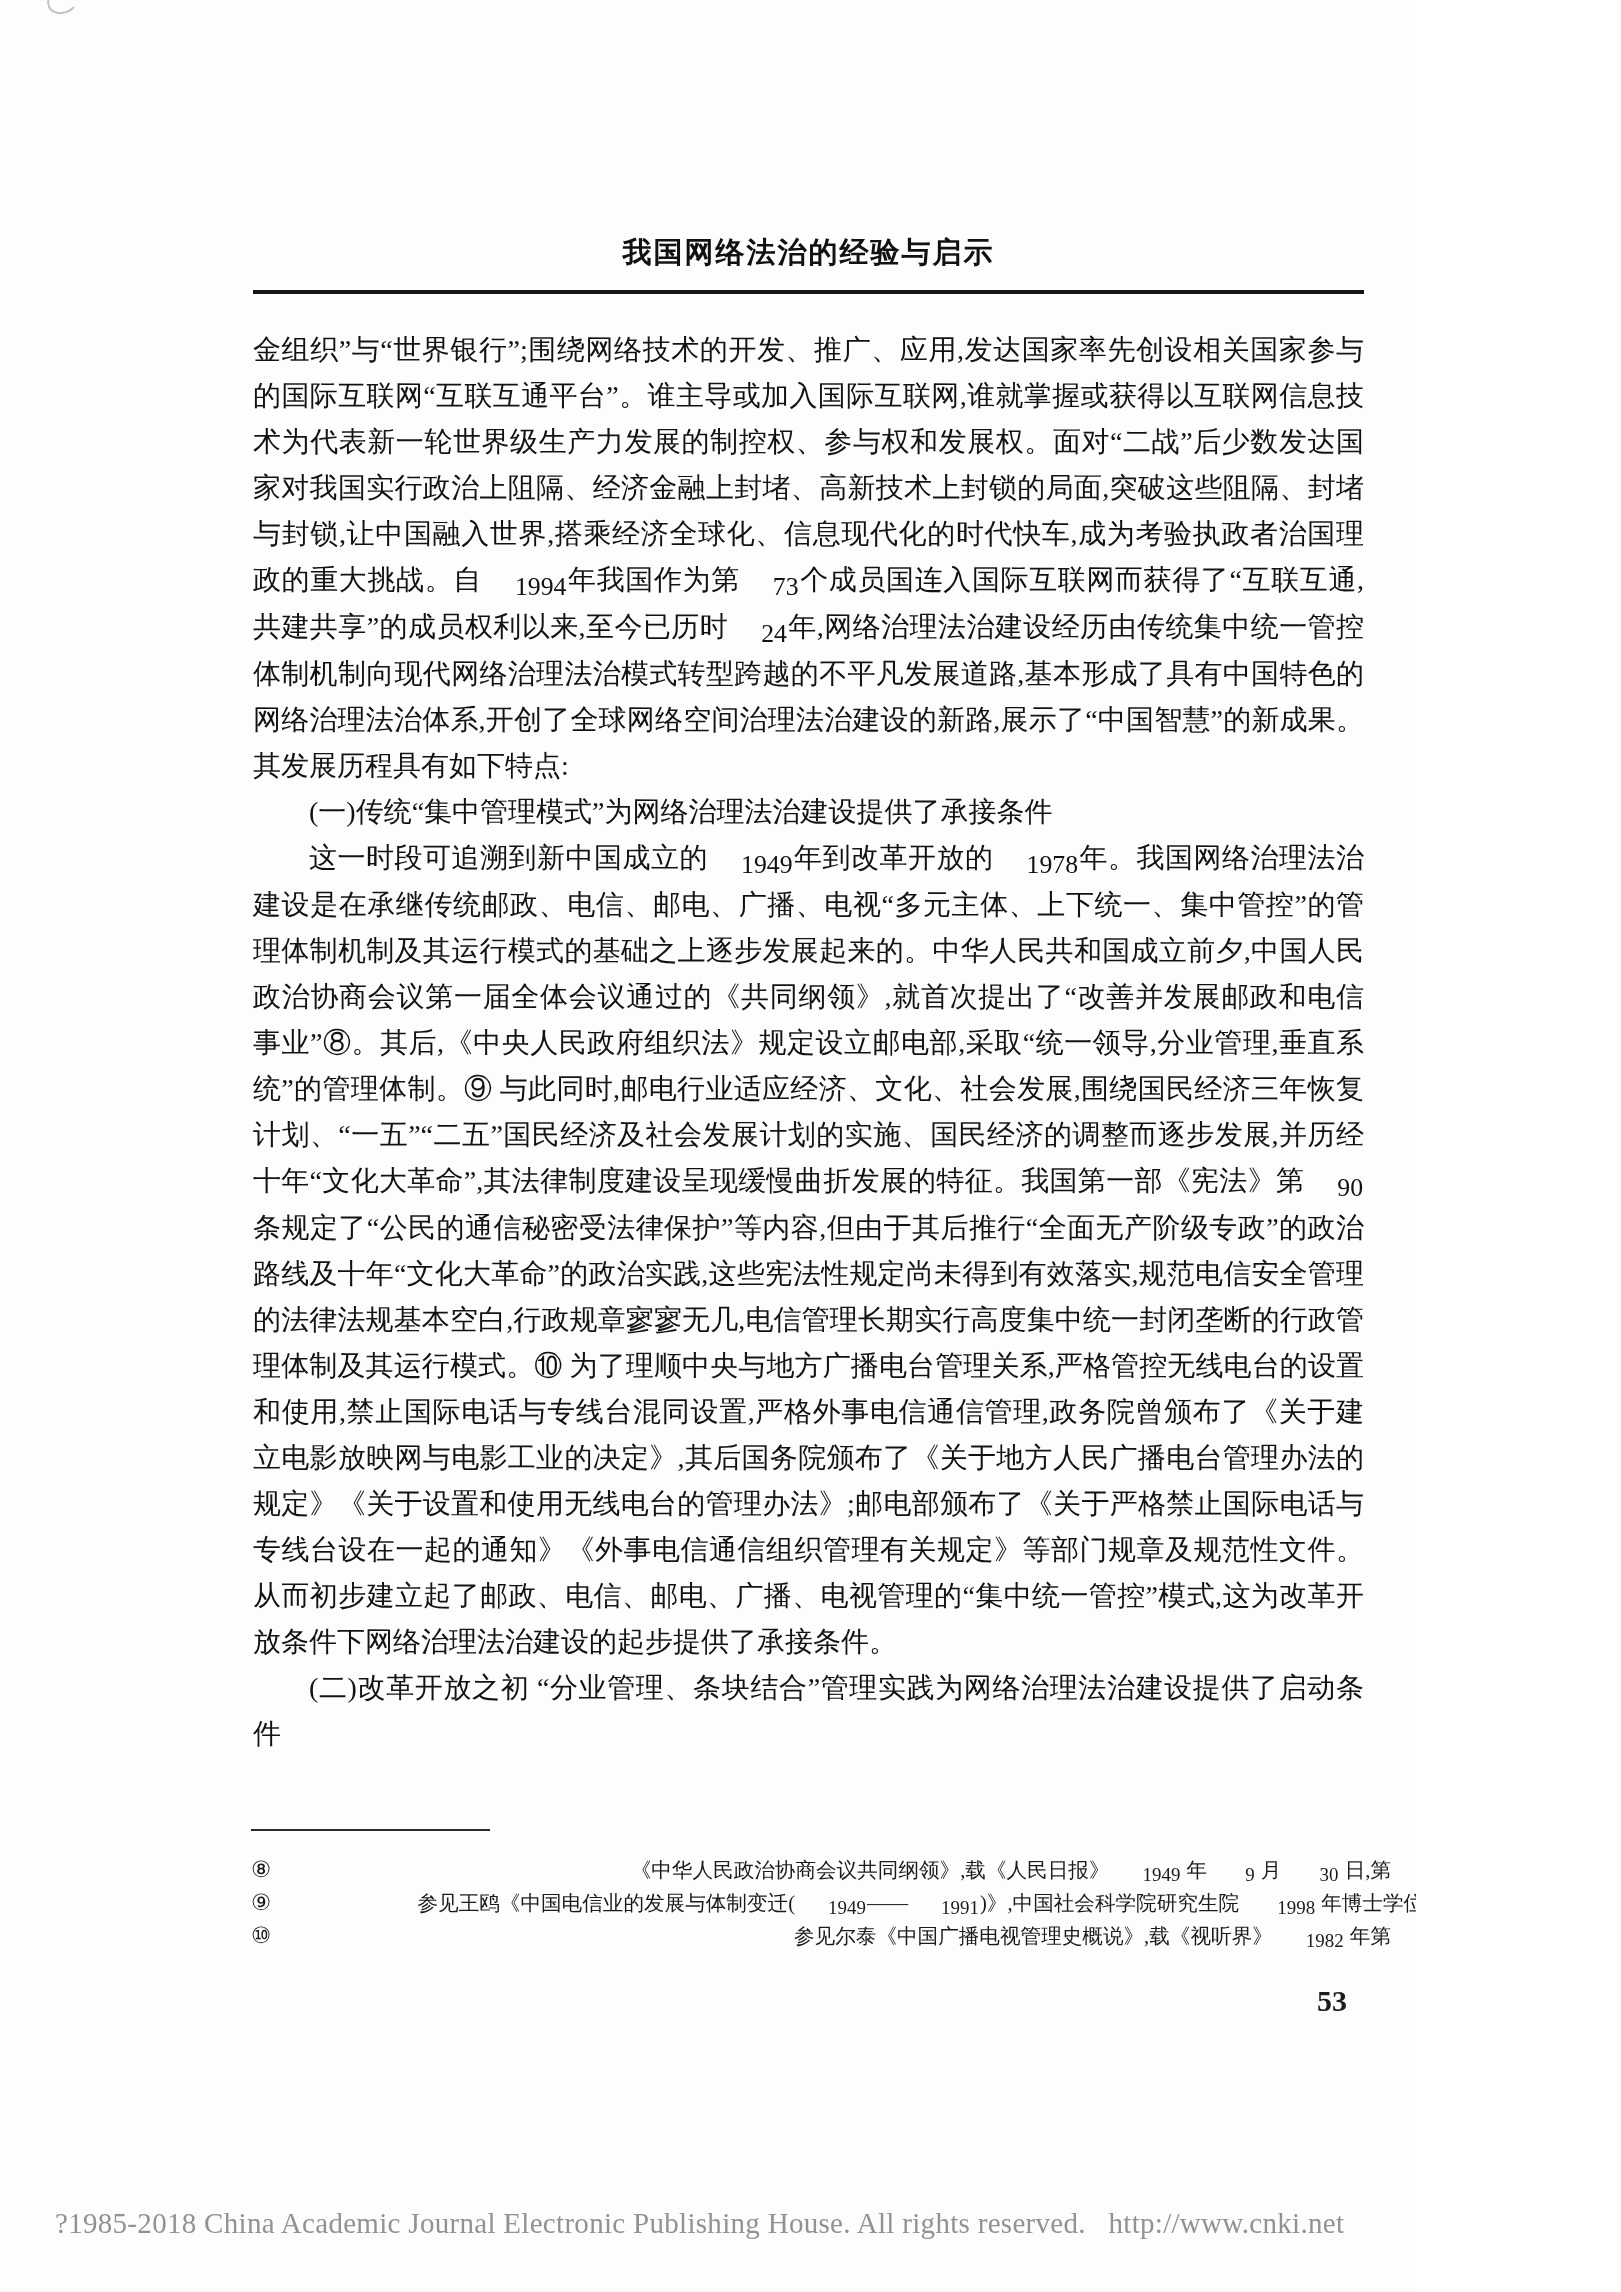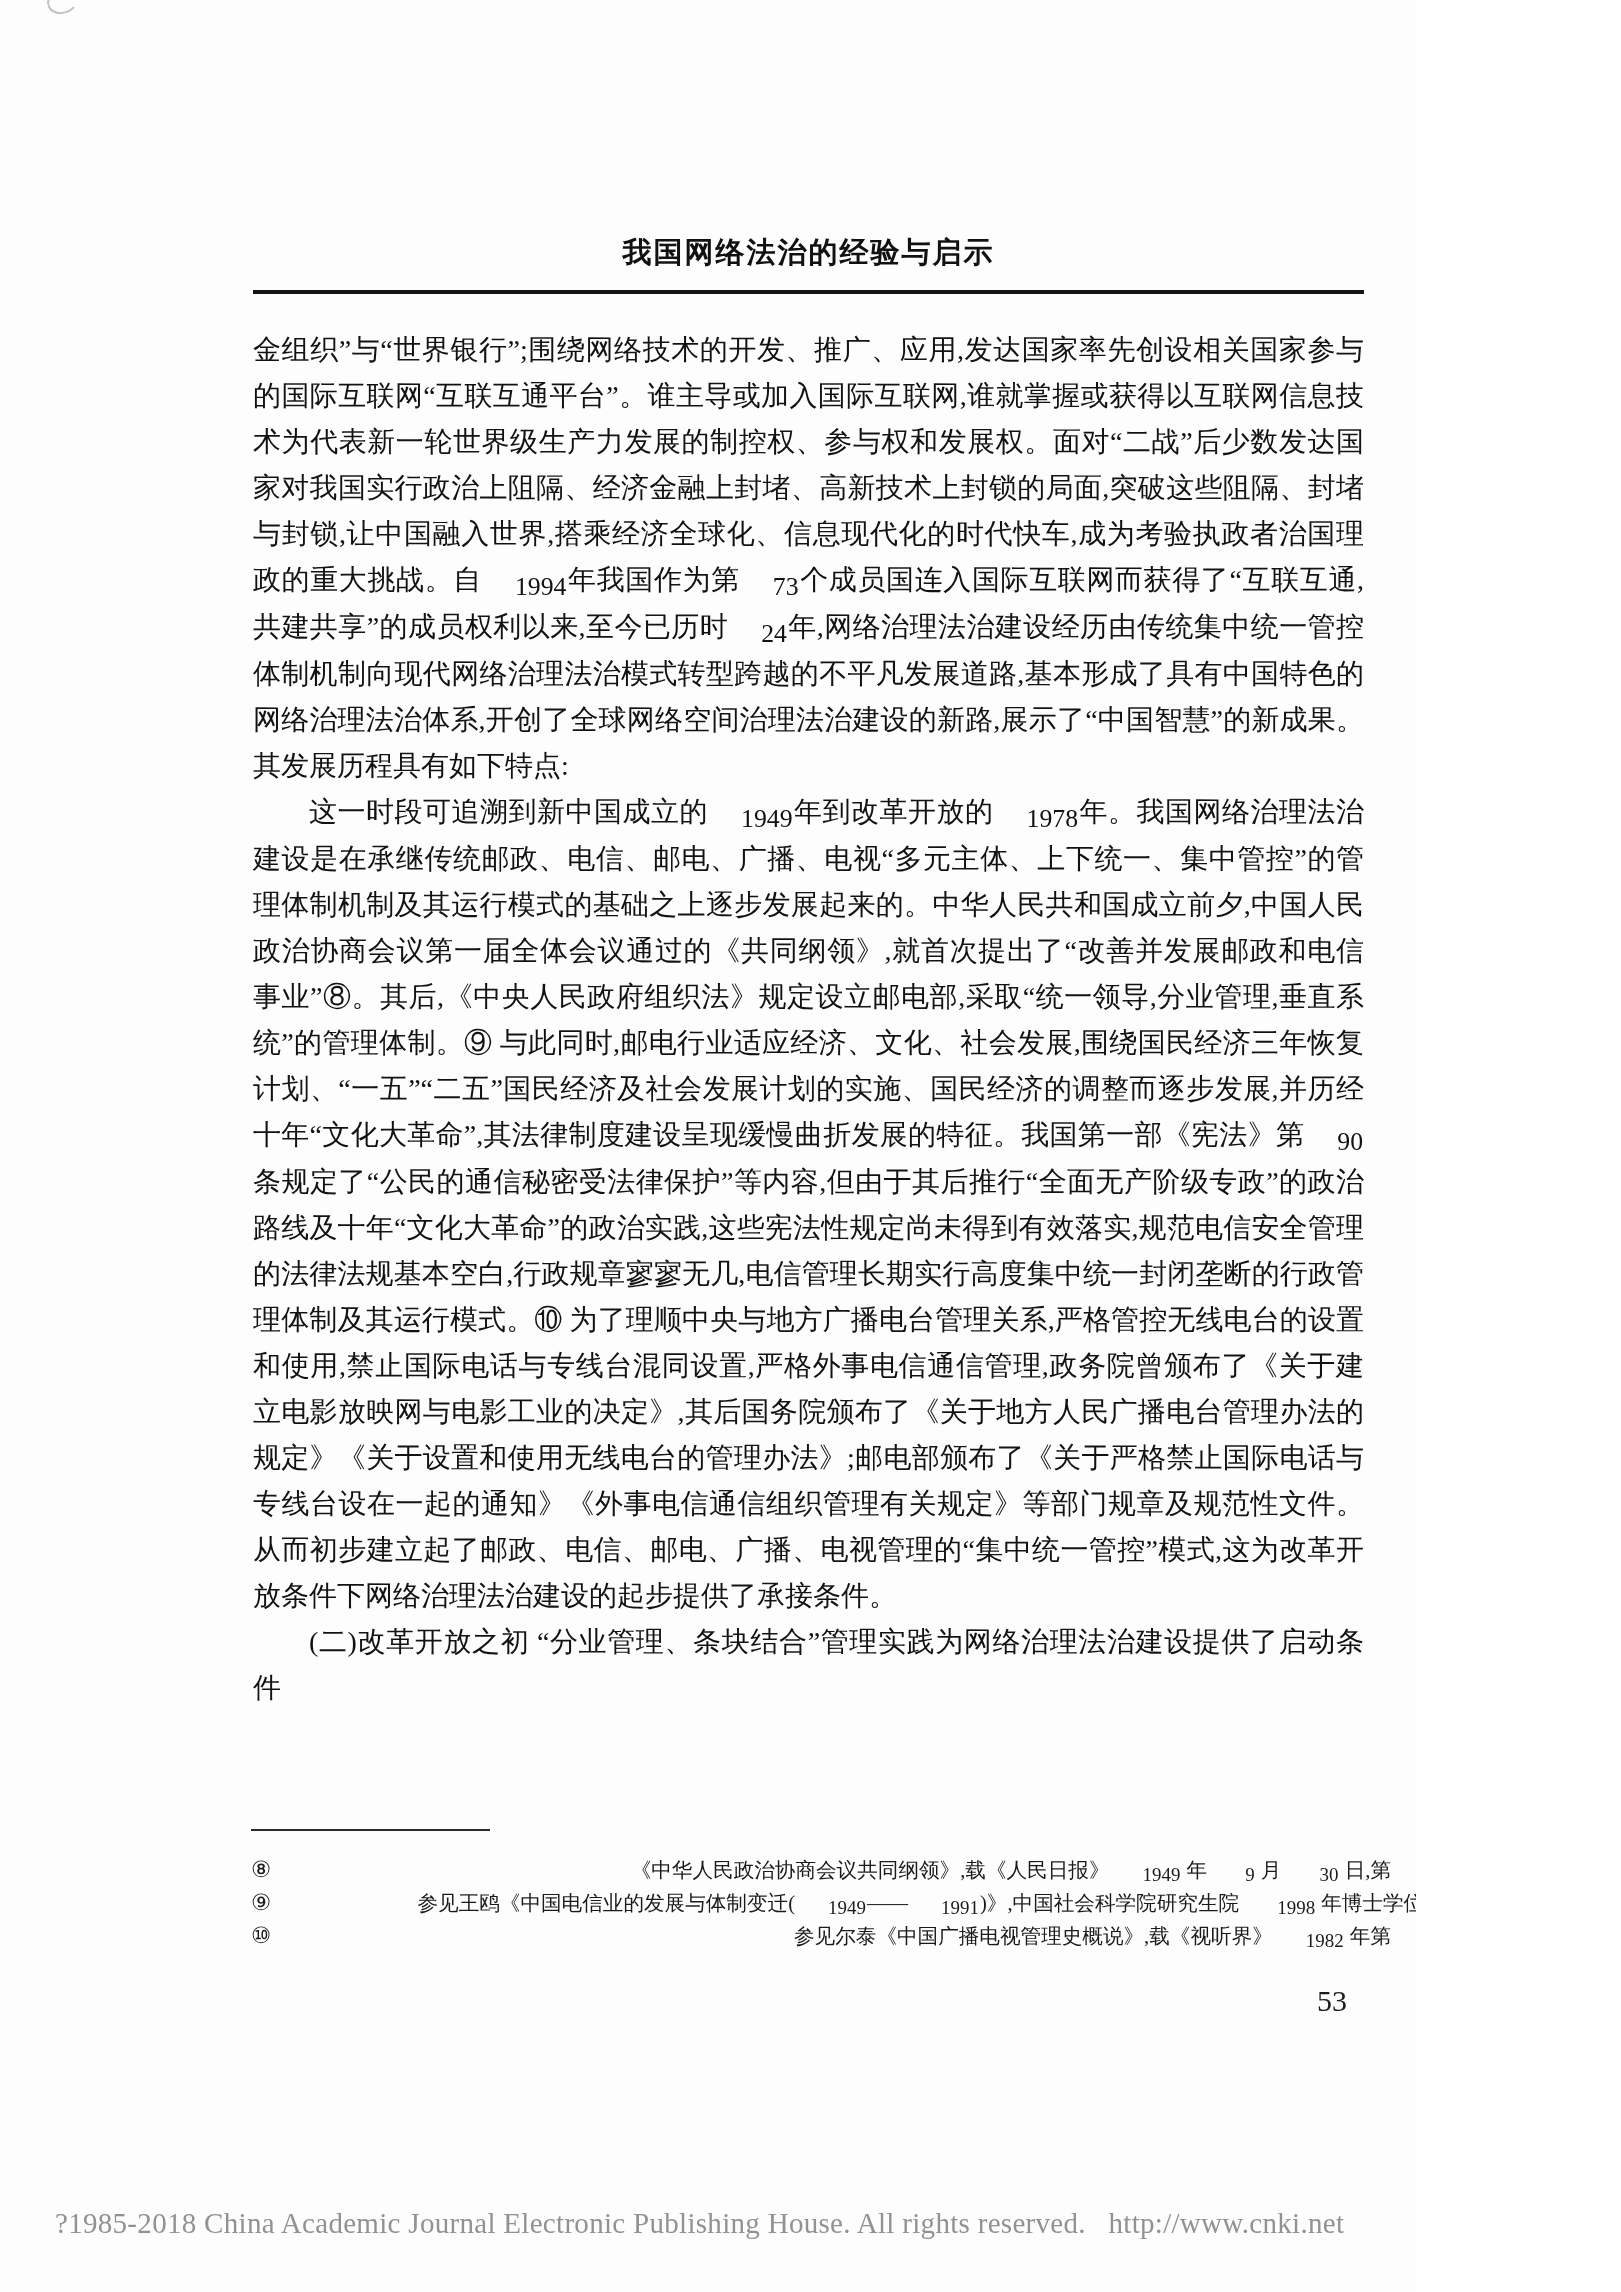--- a/index.html
+++ b/index.html
@@ -78,20 +78,21 @@
     flex: 0 0 43px;
     font-size: 22.5px;
   }
   .fn-text { flex: 1 1 auto; text-align: right; }
   .page-number {
     position: absolute;
     left: 1317px; top: 1984px;
     font-size: 30px;
     color: #1c1c1c;
     font-family: "Liberation Serif", serif;
+    font-weight: bold;
   }
   .footer-watermark {
     position: absolute;
     left: 55px; top: 2207px;
     font-size: 29px;
     color: #929292;
     white-space: pre;
     font-family: "Liberation Serif", "DejaVu Serif", serif;
     letter-spacing: 0.3px;
   }
@@ -102,20 +103,21 @@
 <div class="page">
 
   <div class="top-artifact"></div>
 
   <div class="running-title">我国网络法治的经验与启示</div>
 
   <div class="title-rule"></div>
 
   <div class="article-body">
     <p class="para cn-rich">金组织”与“世界银行”;围绕网络技术的开发、推广、应用,发达国家率先创设相关国家参与的国际互联网“互联互通平台”。谁主导或加入国际互联网,谁就掌握或获得以互联网信息技术为代表新一轮世界级生产力发展的制控权、参与权和发展权。面对“二战”后少数发达国家对我国实行政治上阻隔、经济金融上封堵、高新技术上封锁的局面,突破这些阻隔、封堵与封锁,让中国融入世界,搭乘经济全球化、信息现代化的时代快车,成为考验执政者治国理政的重大挑战。自<span class="num">1994</span>年我国作为第<span class="num">73</span>个成员国连入国际互联网而获得了“互联互通,共建共享”的成员权利以来,至今已历时<span class="num">24</span>年,网络治理法治建设经历由传统集中统一管控体制机制向现代网络治理法治模式转型跨越的不平凡发展道路,基本形成了具有中国特色的网络治理法治体系,开创了全球网络空间治理法治建设的新路,展示了“中国智慧”的新成果。其发展历程具有如下特点:</p>
+    <p class="para indent cn-rich">(一)传统“集中管理模式”为网络治理法治建设提供了承接条件</p>
     <p class="para indent cn-rich">这一时段可追溯到新中国成立的<span class="num">1949</span>年到改革开放的<span class="num">1978</span>年。我国网络治理法治建设是在承继传统邮政、电信、邮电、广播、电视“多元主体、上下统一、集中管控”的管理体制机制及其运行模式的基础之上逐步发展起来的。中华人民共和国成立前夕,中国人民政治协商会议第一届全体会议通过的《共同纲领》,就首次提出了“改善并发展邮政和电信事业”⑧。其后,《中央人民政府组织法》规定设立邮电部,采取“统一领导,分业管理,垂直系统”的管理体制。⑨ 与此同时,邮电行业适应经济、文化、社会发展,围绕国民经济三年恢复计划、“一五”“二五”国民经济及社会发展计划的实施、国民经济的调整而逐步发展,并历经十年“文化大革命”,其法律制度建设呈现缓慢曲折发展的特征。我国第一部《宪法》第<span class="num">90</span>条规定了“公民的通信秘密受法律保护”等内容,但由于其后推行“全面无产阶级专政”的政治路线及十年“文化大革命”的政治实践,这些宪法性规定尚未得到有效落实,规范电信安全管理的法律法规基本空白,行政规章寥寥无几,电信管理长期实行高度集中统一封闭垄断的行政管理体制及其运行模式。⑩ 为了理顺中央与地方广播电台管理关系,严格管控无线电台的设置和使用,禁止国际电话与专线台混同设置,严格外事电信通信管理,政务院曾颁布了《关于建立电影放映网与电影工业的决定》,其后国务院颁布了《关于地方人民广播电台管理办法的规定》《关于设置和使用无线电台的管理办法》;邮电部颁布了《关于严格禁止国际电话与专线台设在一起的通知》《外事电信通信组织管理有关规定》等部门规章及规范性文件。从而初步建立起了邮政、电信、邮电、广播、电视管理的“集中统一管控”模式,这为改革开放条件下网络治理法治建设的起步提供了承接条件。</p>
     <p class="para indent cn-rich">(二)改革开放之初 “分业管理、条块结合”管理实践为网络治理法治建设提供了启动条件</p>
   </div>
 
   <div class="fn-rule"></div>
 
   <div class="footnotes">
     <div class="fn-row">
       <span class="fn-marker">⑧</span>
       <span class="fn-text cn-rich">《中华人民政治协商会议共同纲领》,载《人民日报》<span class="num">1949</span> 年 <span class="num">9</span> 月 <span class="num">30</span> 日,第 <span class="num">1</span> 版。</span>

